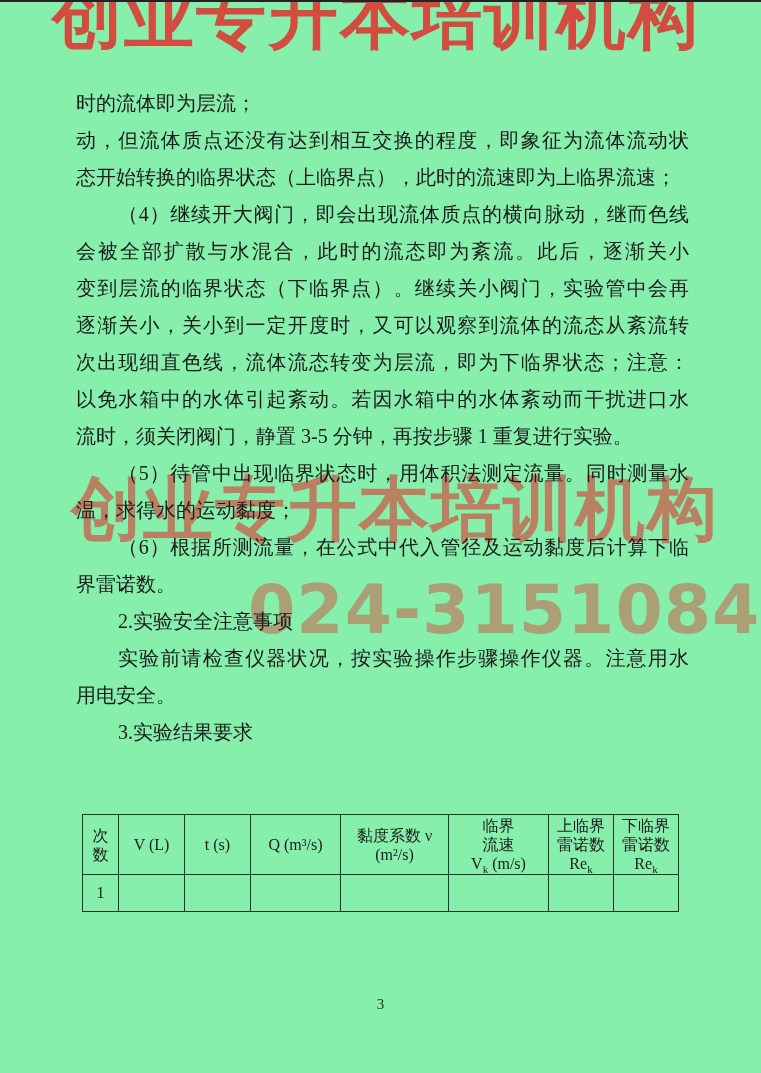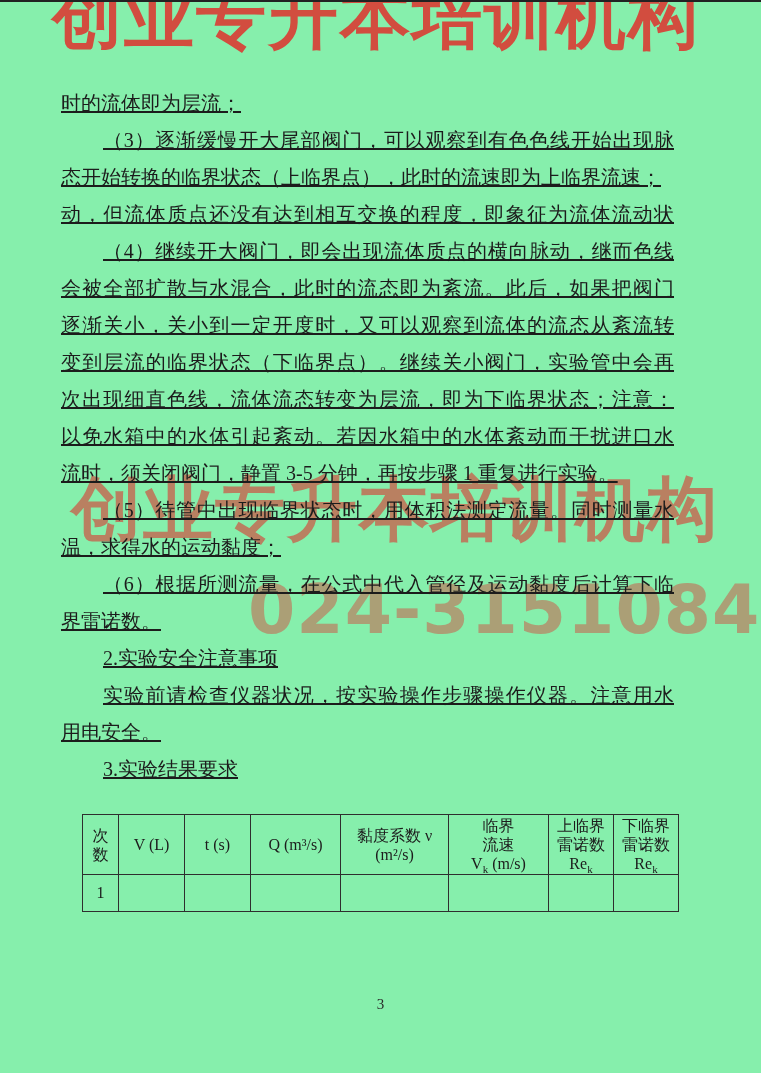--- a/index.html
+++ b/index.html
@@ -21,21 +21,21 @@
     font-weight:bold; white-space:nowrap; line-height:1;
     pointer-events:none;
     font-family:"Liberation Sans", sans-serif;
   }
   .wm-top  { left:52px;  top:-18px; font-size:70px; letter-spacing:2px; color:rgba(223,48,43,0.85); }
   .wm-mid  { left:71px;  top:474px; font-size:70px; letter-spacing:2px; color:rgba(223,48,43,0.58); }
   .wm-phone{ left:248px; top:576px; font-size:68px; letter-spacing:1px; color:rgba(223,48,43,0.42);
              font-family:"DejaVu Sans", sans-serif; }
   
   .text-block {
-    position:absolute; left:61px; top:85px; width:613px; z-index:1;text-decoration:underline;
+    position:absolute; left:76px; top:85px; width:613px; z-index:1;
   }
   .line {
     height:37px; line-height:37px;
     font-size:20px;
     letter-spacing:0;
     white-space:normal;
     overflow:visible;
   }
   .line.justify { text-align:justify; text-align-last:justify; }
   .line.indent  { text-indent:42px; }
@@ -66,27 +66,26 @@
 
 <div class="page">
   <div class="top-edge"></div>
 
   <div class="wm wm-top">创业专升本培训机构</div>
   <div class="wm wm-mid">创业专升本培训机构</div>
   <div class="wm wm-phone">024-31510844</div>
 
   <div class="text-block">
       <div class="line">时的流体即为层流；</div>
-      <div class="line indent justify">（3）逐渐缓慢开大尾部阀门，可以观察到有色色线开始出现脉</div>
+      <div class="line justify">动，但流体质点还没有达到相互交换的程度，即象征为流体流动状</div>
       <div class="line">态开始转换的临界状态（上临界点），此时的流速即为上临界流速；</div>
-      <div class="line justify">动，但流体质点还没有达到相互交换的程度，即象征为流体流动状</div>
       <div class="line indent justify">（4）继续开大阀门，即会出现流体质点的横向脉动，继而色线</div>
-      <div class="line justify">会被全部扩散与水混合，此时的流态即为紊流。此后，如果把阀门</div>
+      <div class="line justify">会被全部扩散与水混合，此时的流态即为紊流。此后，逐渐关小</div>
+      <div class="line justify">变到层流的临界状态（下临界点）。继续关小阀门，实验管中会再</div>
       <div class="line justify">逐渐关小，关小到一定开度时，又可以观察到流体的流态从紊流转</div>
-      <div class="line justify">变到层流的临界状态（下临界点）。继续关小阀门，实验管中会再</div>
       <div class="line justify">次出现细直色线，流体流态转变为层流，即为下临界状态；注意：</div>
       <div class="line justify">以免水箱中的水体引起紊动。若因水箱中的水体紊动而干扰进口水</div>
       <div class="line">流时，须关闭阀门，静置 3-5 分钟，再按步骤 1 重复进行实验。</div>
       <div class="line indent justify">（5）待管中出现临界状态时，用体积法测定流量。同时测量水</div>
       <div class="line">温，求得水的运动黏度；</div>
       <div class="line indent justify">（6）根据所测流量，在公式中代入管径及运动黏度后计算下临</div>
       <div class="line">界雷诺数。</div>
       <div class="line indent">2.实验安全注意事项</div>
       <div class="line indent justify">实验前请检查仪器状况，按实验操作步骤操作仪器。注意用水</div>
       <div class="line">用电安全。</div>

